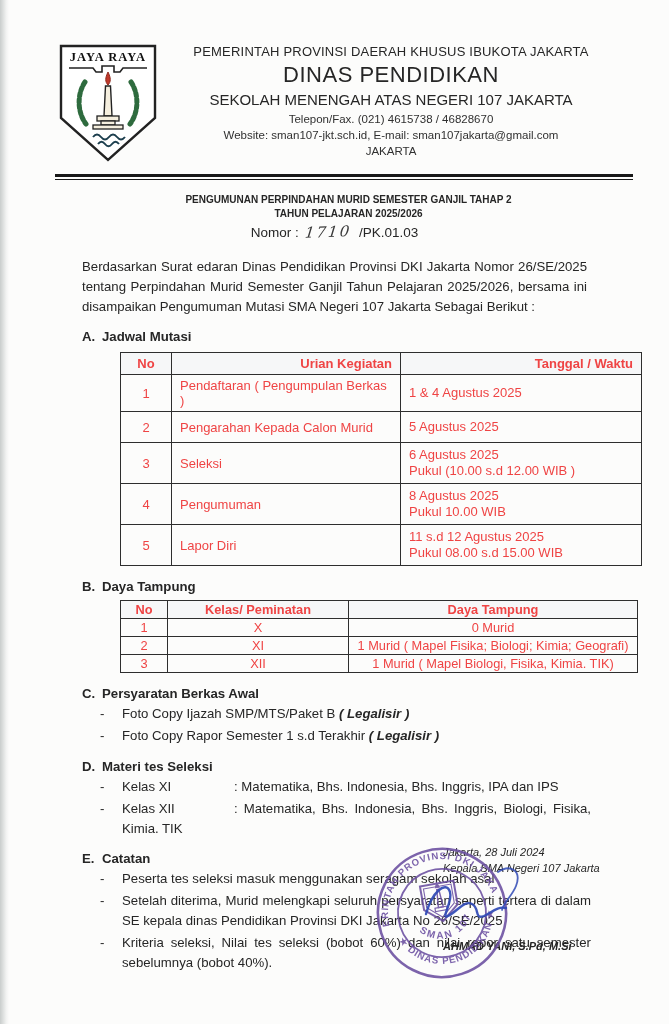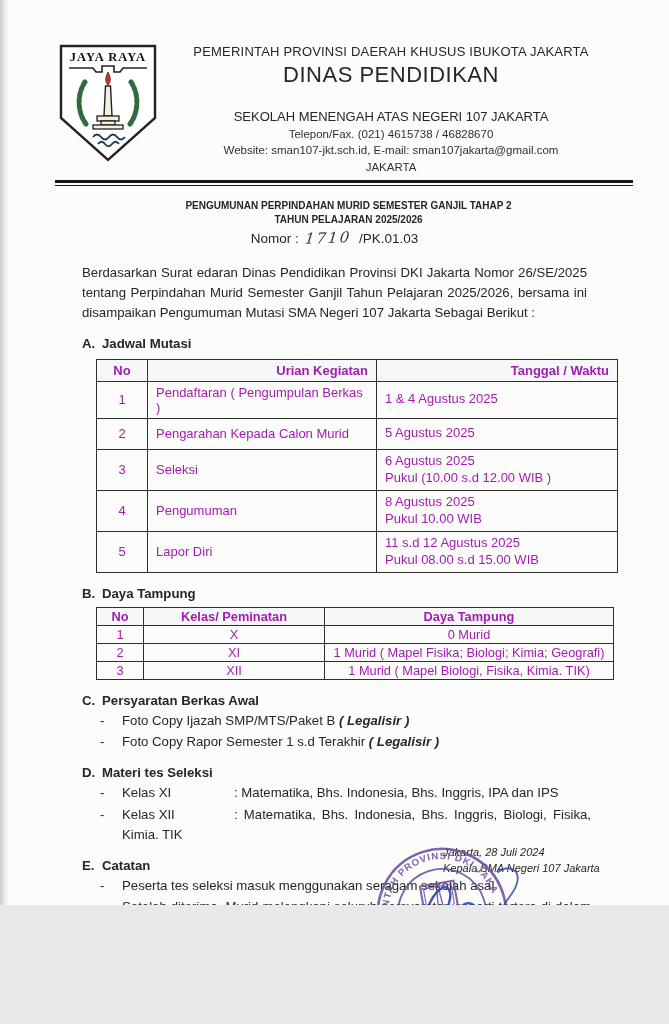--- a/index.html
+++ b/index.html
@@ -1,48 +1,48 @@
 <!DOCTYPE html>
 <html><head>
 <meta charset="utf-8">
 <style>
   html,body{margin:0;padding:0;background:#e9e9e9;}
   .page{
-    position:relative;width:669px;height:905px;margin:0 auto;
+    position:relative;width:669px;height:1024px;margin:0 auto;
     background:#fcfcfb;overflow:hidden;
     font-family:"Liberation Sans",sans-serif;color:#262626;
   }
   .page::before{
     content:"";position:absolute;left:0;top:0;bottom:0;width:9px;
     background:linear-gradient(90deg,#c9cdcc,#f2f3f2 70%,rgba(255,255,255,0));
     z-index:5;
   }
   
   .letterhead{display:flex;align-items:flex-start;padding:40px 38px 0 55px;}
   .logo-box{width:106px;flex:0 0 106px;margin-top:2px;}
   .head-text{flex:1;text-align:center;line-height:1.25;padding-right:10px;}
   .h-line1{font-size:13px;letter-spacing:.2px;margin-top:4px;}
   .h-line2{font-size:22px;letter-spacing:.5px;margin-top:1px;}
-  .h-line3{font-size:13px;margin-top:20px;}
+  .h-line3{font-size:15px;margin-top:2px;}
   .h-line4,.h-line5,.h-line6,.h-line7{font-size:11.5px;margin-top:2px;color:#303030;}
   .rule{margin:6px 36px 0 55px;border-top:3.5px solid #181818;border-bottom:1.5px solid #181818;height:2px;}
   
   .title-block{text-align:center;margin-top:13px;line-height:1.4;}
   .title-line{font-weight:bold;font-size:10px;padding-left:28px;}
   .nomor-line{font-size:13.5px;margin-top:1px;}
   .handwritten{
     display:inline-block;font-family:"DejaVu Serif",serif;font-style:italic;
     transform:skewX(-8deg) rotate(-2deg);font-size:15px;letter-spacing:2px;
     color:#3a3a3a;margin:0 8px 0 6px;
   }
   
   .intro{margin:14px 82px 0 82px;font-size:13.2px;line-height:1.5;text-align:justify;}
   .section-head{margin:13px 0 0 82px;font-size:13.2px;font-weight:bold;display:flex;}
   .section-head .letter{width:20px;flex:0 0 20px;}
-  table{border-collapse:collapse;margin:8px 0 0 96px;font-size:13px;color:#a21caf;}
+  table{border-collapse:collapse;margin:8px 0 0 120px;font-size:13px;color:#ef4444;}
   th,td{border:1.4px solid #2e2e2e;padding:3px 8px;vertical-align:middle;}
   th{font-weight:bold;text-align:right;background:#f6f7f8;}
   .t-a .col-no{width:34px;text-align:center;}
   .t-a .col-keg{width:212px;}
   .t-a .col-wkt{width:224px;}
   .t-a td{height:24px;}
   .t-a .two-line td{height:34px;}
   .t-a .wkt div{line-height:1.25;}
   .t-b{margin-top:6px;font-size:12.8px;}
   .t-b th,.t-b td{padding:1px 6px;}

